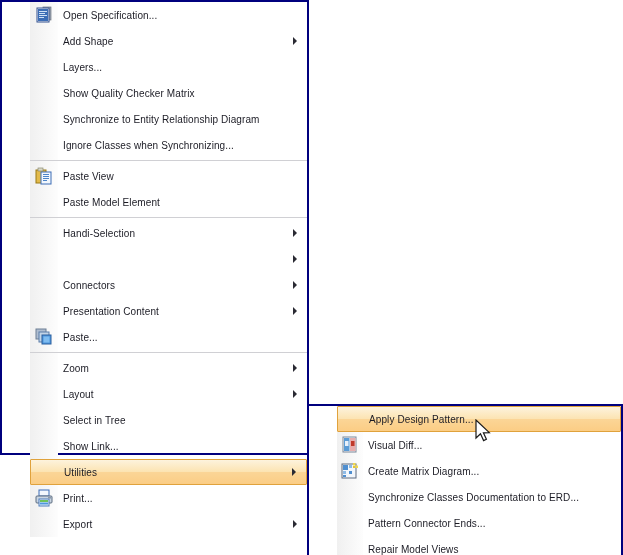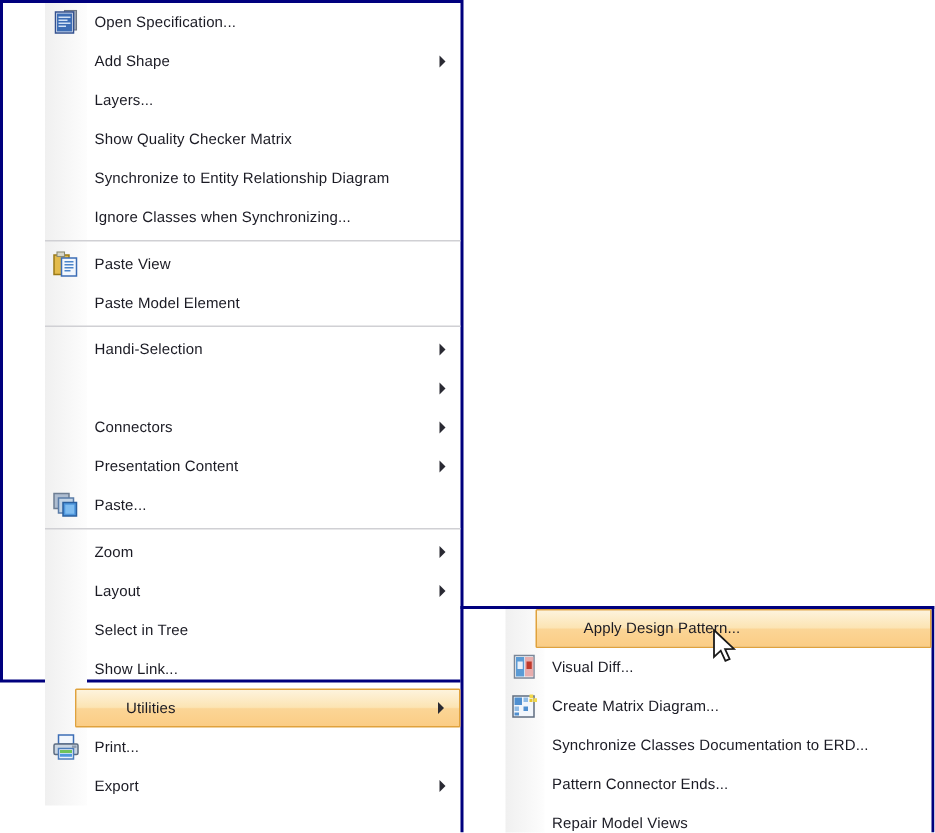--- a/index.html
+++ b/index.html
@@ -55,21 +55,20 @@
     transform: translateY(-50%);
     width: 0; height: 0;
     border-left: 4px solid #2a2a33;
     border-top: 4px solid transparent;
     border-bottom: 4px solid transparent;
   }
   .mi.hl {
     background: linear-gradient(to bottom, #fdf3dd 0%, #fce4b3 48%, #fbd596 52%, #fbcd85 100%);
     border: 1px solid #e0a23c;
     border-radius: 1px;
-    margin-left: 20px;
   }
   .mi.hl .label { padding-left: 32px; }
   .sep {
     height: 1px;
     background: #d0d0d4;
     margin: 2px 0 2px 0;
     position: relative;
     z-index: 2;
   }
 

